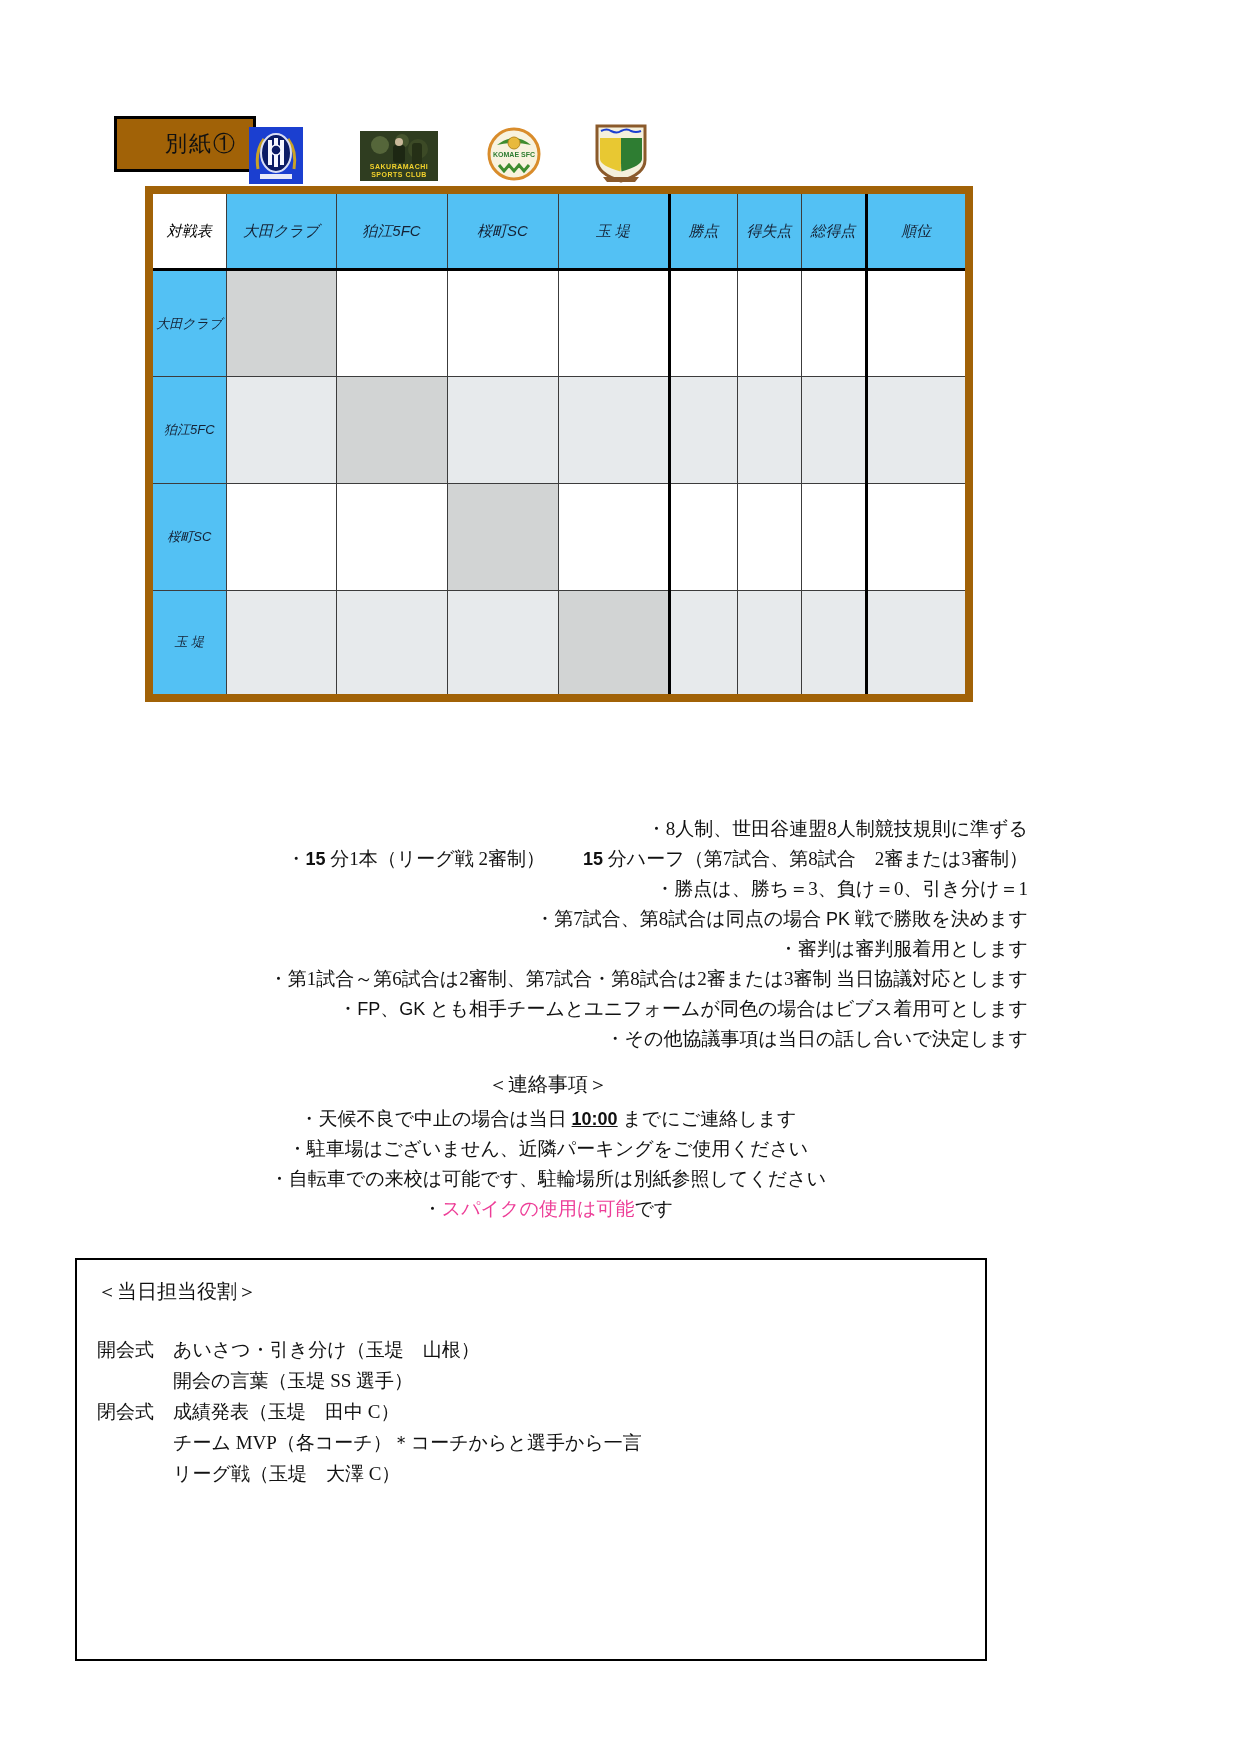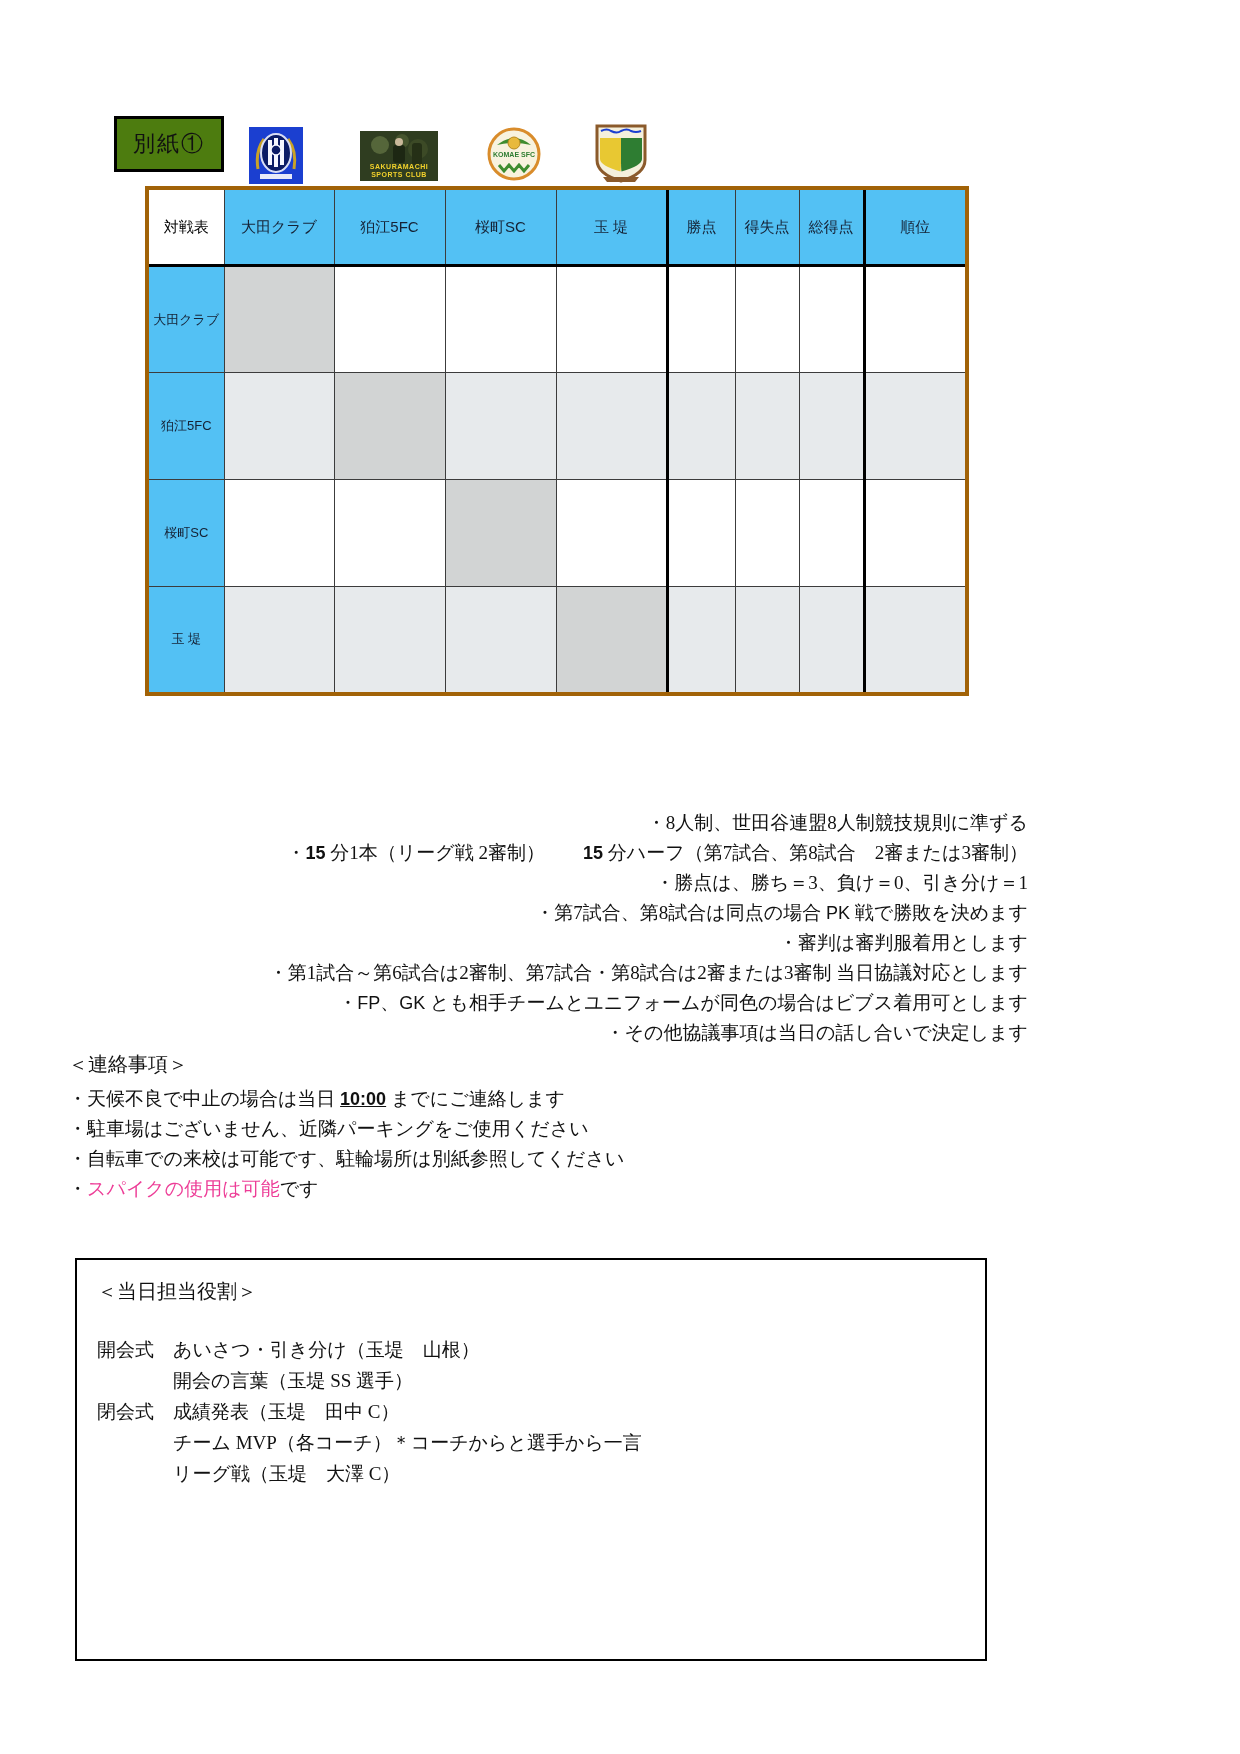--- a/index.html
+++ b/index.html
@@ -8,21 +8,21 @@
     font-family:"Liberation Serif","DejaVu Serif",serif;
     color:#111;
   }
   .sheet{position:relative;width:1240px;height:1754px;overflow:hidden;}
 
   
   .top-strip{position:relative;height:186px;}
   .attach-box{
     position:absolute;left:114px;top:116px;width:104px;height:50px;
     border:3px solid #000;display:flex;align-items:center;justify-content:center;
-    font-size:22px;letter-spacing:2px;background:#4d7c0f;
+    font-size:22px;letter-spacing:2px;background:#a16207;padding-left:32px;
   }
   .logo{position:absolute;}
   .logo-ota{left:249px;top:127px;}
   .logo-sakura{left:360px;top:131px;width:78px;height:50px;background:#2f3d20;overflow:hidden;}
   .sk-art{position:absolute;inset:0;}
   .sk-text{
     position:relative;text-align:center;color:#f2d12b;
     font-family:"Liberation Sans",sans-serif;font-weight:bold;
     font-size:7px;line-height:8px;letter-spacing:.5px;margin-top:32px;
   }
@@ -31,39 +31,39 @@
   .logo-tama{left:593px;top:122px;}
 
   
   .mt{
     border-collapse:collapse;table-layout:fixed;
     margin-left:145px;
     font-family:"Liberation Sans","DejaVu Sans",sans-serif;
     color:#152235;
   }
   .mt th,.mt td{border:1px solid #3c3c3c;padding:0;text-align:center;vertical-align:middle;}
-  .mt{border:4px solid #a16207;}
+  .mt{border:8px solid #a16207;font-style:italic;}
   .mt thead th{height:74px;background:var(--header_blue,#53c1f4);font-weight:normal;font-size:15px;border-bottom:3px solid #000;}
   .mt thead th.corner{background:#fff;color:#000;}
   .mt tbody th{background:var(--header_blue,#53c1f4);font-weight:normal;font-size:13px;}
   .mt tbody tr{height:107px;}
   .mt td{background:#fff;}
   .mt tr.shade td{background:var(--row_gray,#e7eaec);}
   .mt td.diag{background:var(--diag_gray,#d2d4d4) !important;}
   .mt .thick-l{border-left:3px solid #000;}
 
   
   .rules{margin:112px 0 0 68px;width:960px;text-align:right;}
   .rule-line,.contact-line{font-size:19px;line-height:30px;white-space:pre;}
   .num{font-family:"Liberation Sans",sans-serif;font-weight:bold;font-size:18px;margin-top:40px;}
   .lat{font-family:"Liberation Sans",sans-serif;font-size:18px;}
   .time{font-family:"Liberation Sans",sans-serif;font-weight:bold;font-size:18px;text-decoration:underline;}
   .pink{color:var(--pink,#ed3d97);}
 
-  .contact{margin:0 0 0 68px;width:960px;}
+  .contact{margin:14px 0 0 68px;width:960px;text-align:center;}
   .contact-heading{font-size:20px;line-height:32px;margin-bottom:4px;}
 
   
   .roles-box{
     position:absolute;left:75px;top:1258px;width:912px;height:403px;
     border:2px solid #000;box-sizing:border-box;padding:16px 20px;
   }
   .roles-heading{font-size:20px;line-height:30px;margin-bottom:28px;}
   .roles-line{font-size:19px;line-height:31px;white-space:pre;}
 </style>

